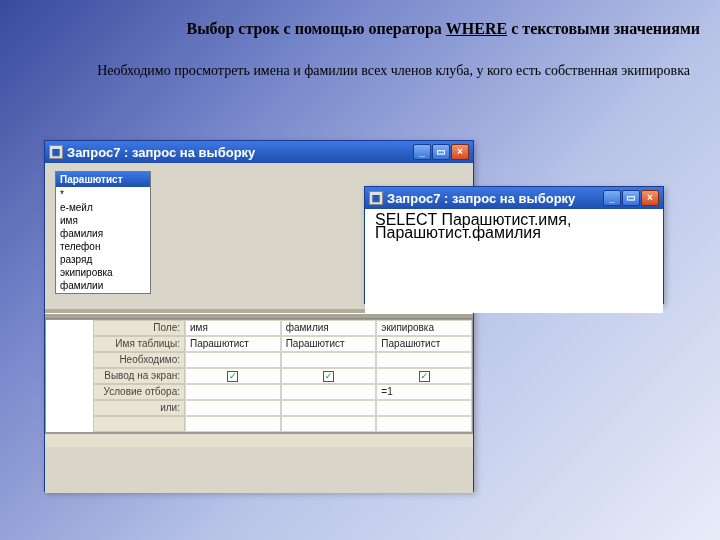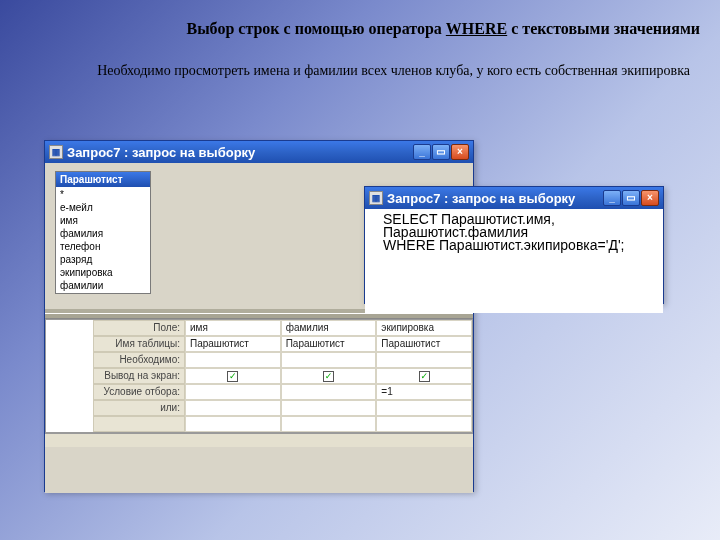--- a/index.html
+++ b/index.html
@@ -79,21 +79,21 @@
   .qbe { display:grid; grid-template-columns: 92px 1fr 1fr 1fr; background:#fff; border:1px solid #9a9a9a;padding-left:47px; }
   .qbe .lbl { background:#e8e4d4; color:#444; font-size:10px; text-align:right; padding:1px 4px; border:1px solid #cfcab6; }
   .qbe .cell { font-size:10px; padding:1px 4px; border:1px solid #d8d4c4; color:#222; height:16px; white-space:nowrap; overflow:hidden; }
   .qbe .chk { display:flex; align-items:center; justify-content:center; }
   .chkbox { width:11px; height:11px; border:1px solid #555; background:#fff; display:flex;align-items:center;justify-content:center; }
   .chkbox.on::after { content:"✓"; font-size:9px; color:#0a0; line-height:1; }
   .scroll-h { height:14px; background:#e4e0cf; border-top:1px solid #999; }
 
   
   .sql-win { left: 320px; top: 46px; width: 300px; height: 118px; }
-  .sql-body { background:#fff; padding:4px 18px; font-family: Tahoma, Arial, sans-serif; font-size:14px; line-height:13px; height:104px; color:#000; }
+  .sql-body { background:#fff; padding:4px 10px; font-family: Tahoma, Arial, sans-serif; font-size:16px; line-height:13px; height:104px; color:#000; }
 </style>
 </head>
 <body>
 
 <div class="page-title">
   <span>Выбор строк с помощью оператора </span><u>WHERE</u><span> с текстовыми значениями</span>
 </div>
 
 <div class="body-text">Необходимо просмотреть имена и фамилии всех членов клуба, у кого есть собственная экипировка</div>
 
@@ -177,17 +177,16 @@
       <div class="appicon">▦</div>
       <div class="title">Запрос7 : запрос на выборку</div>
       <div class="winbtns">
         <div class="winbtn">_</div>
         <div class="winbtn">▭</div>
         <div class="winbtn close">×</div>
       </div>
     </div>
     <div class="sql-body">
       <div>SELECT Парашютист.имя, Парашютист.фамилия</div>
-      <div>WHERE Парашютист.экипировка='Д';</div>
     </div>
   </div>
 
 </div>
 
 </body></html>

